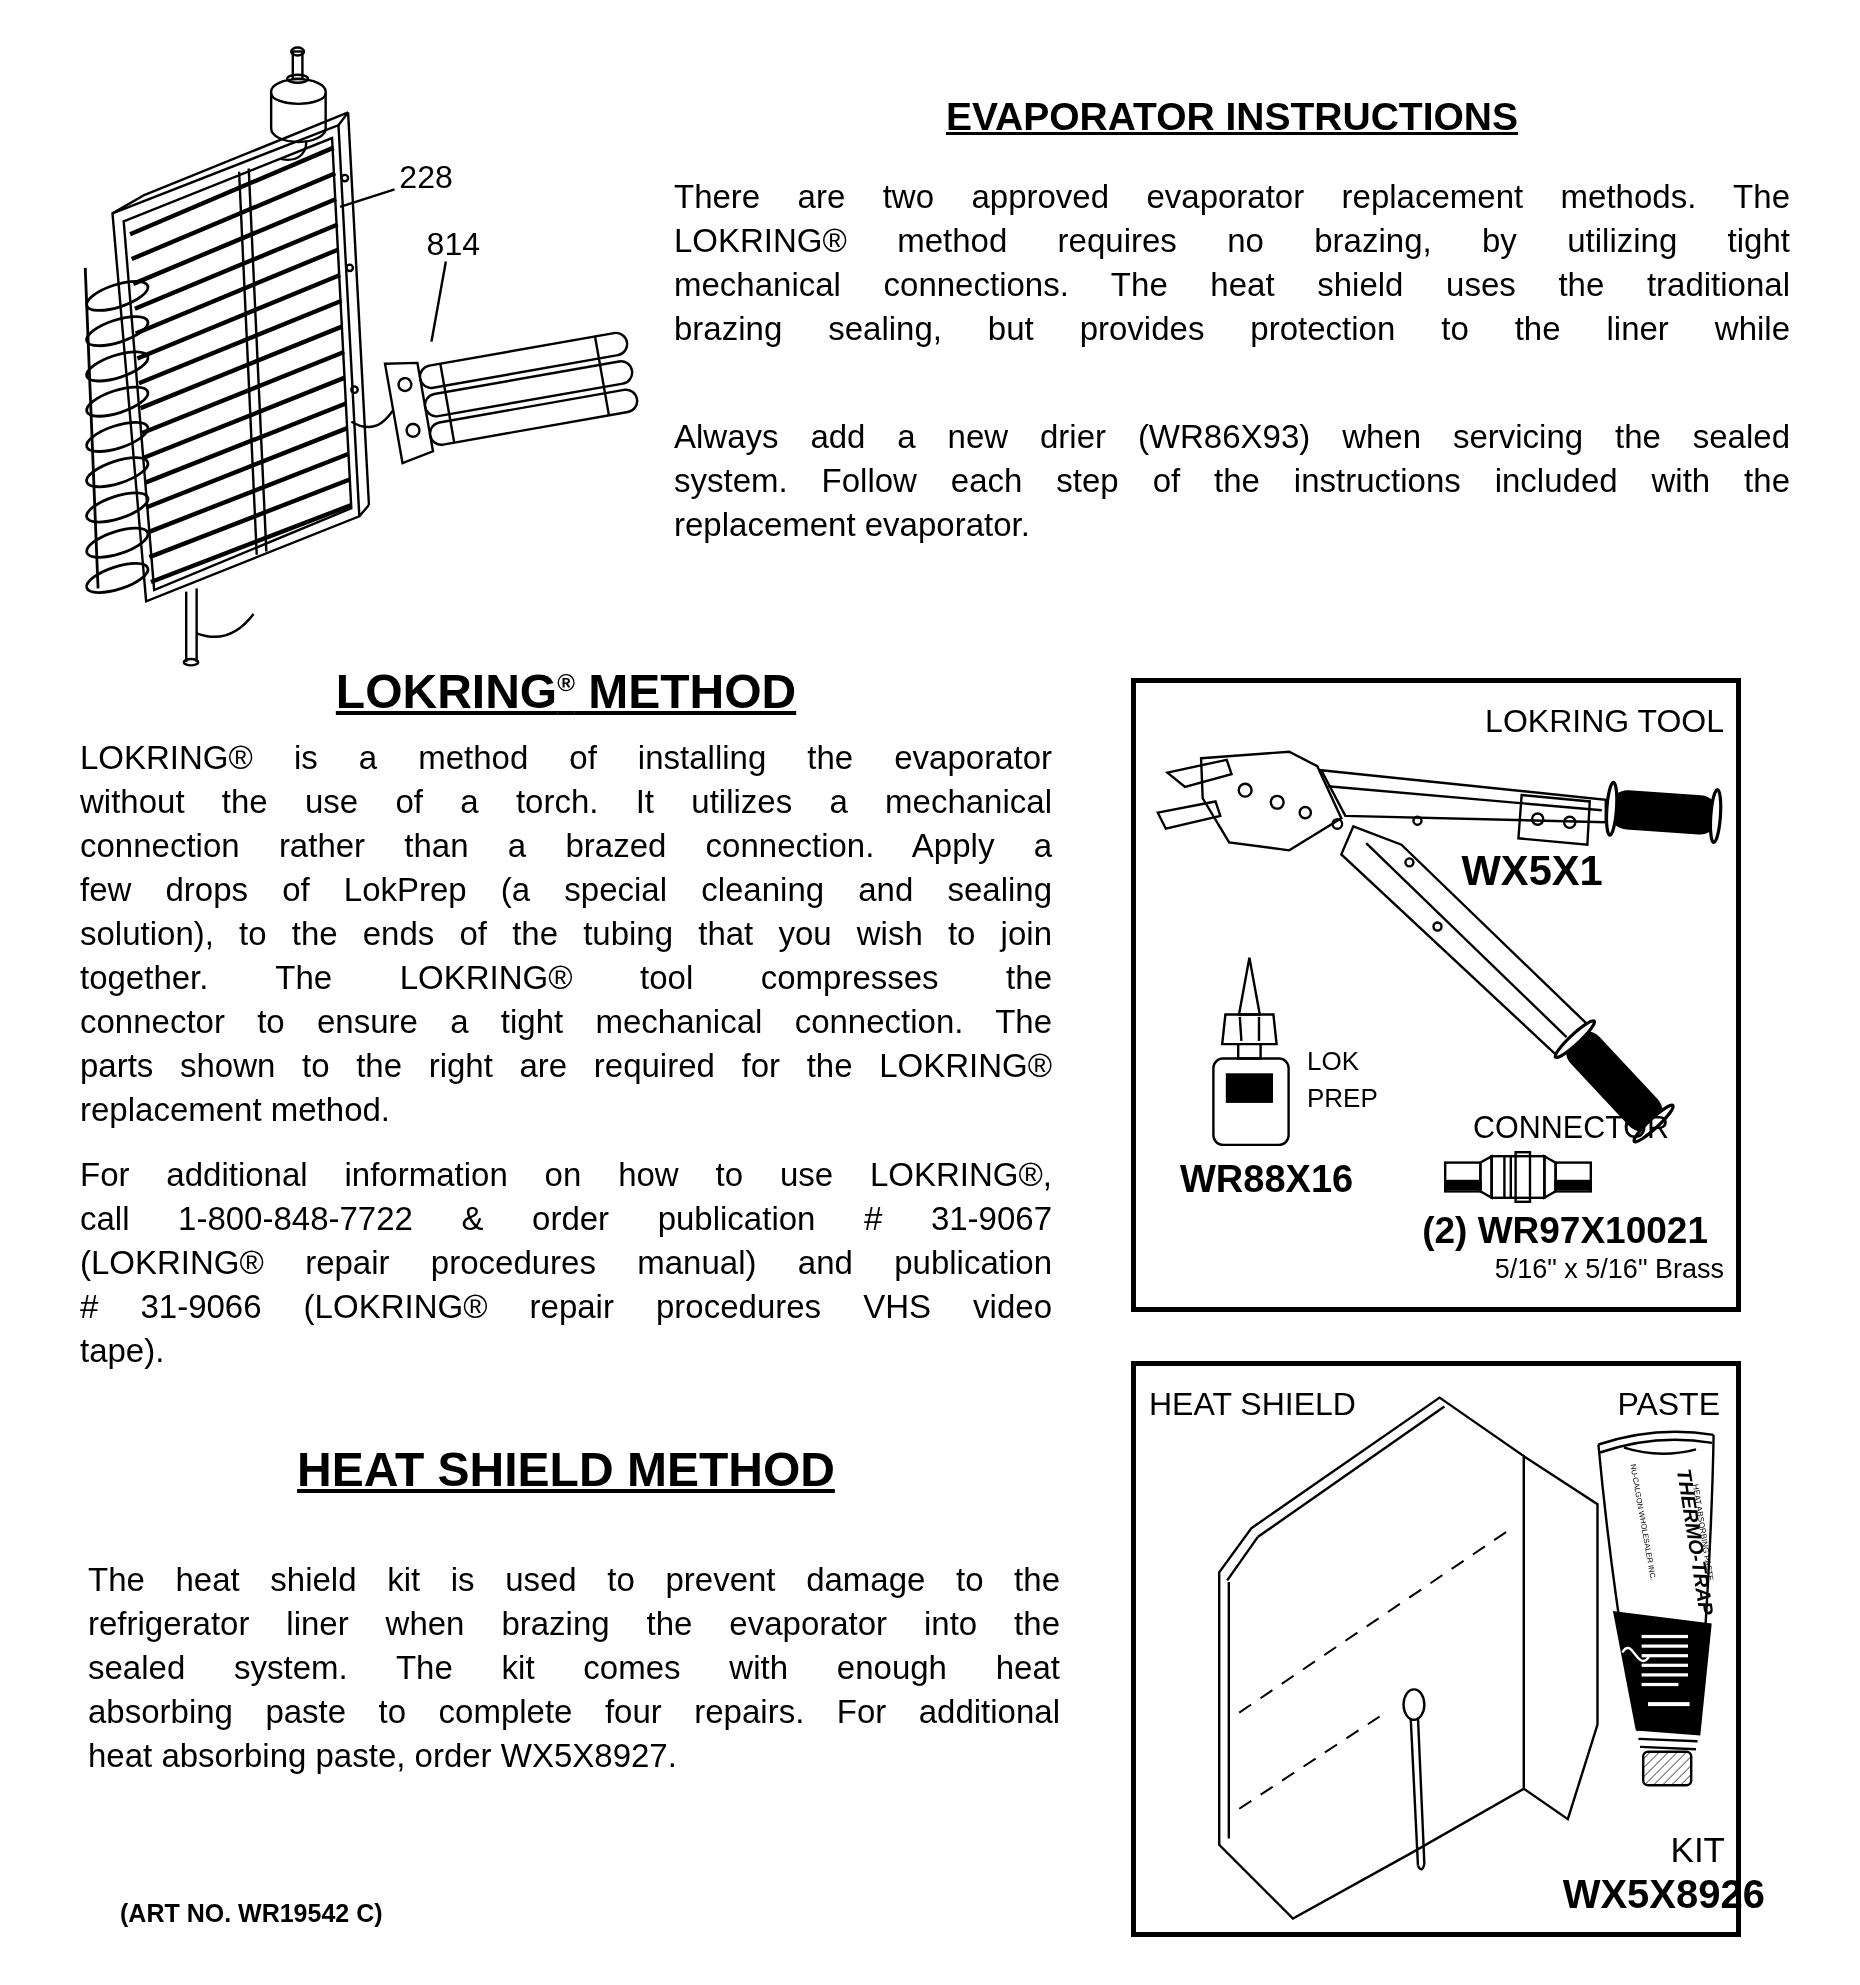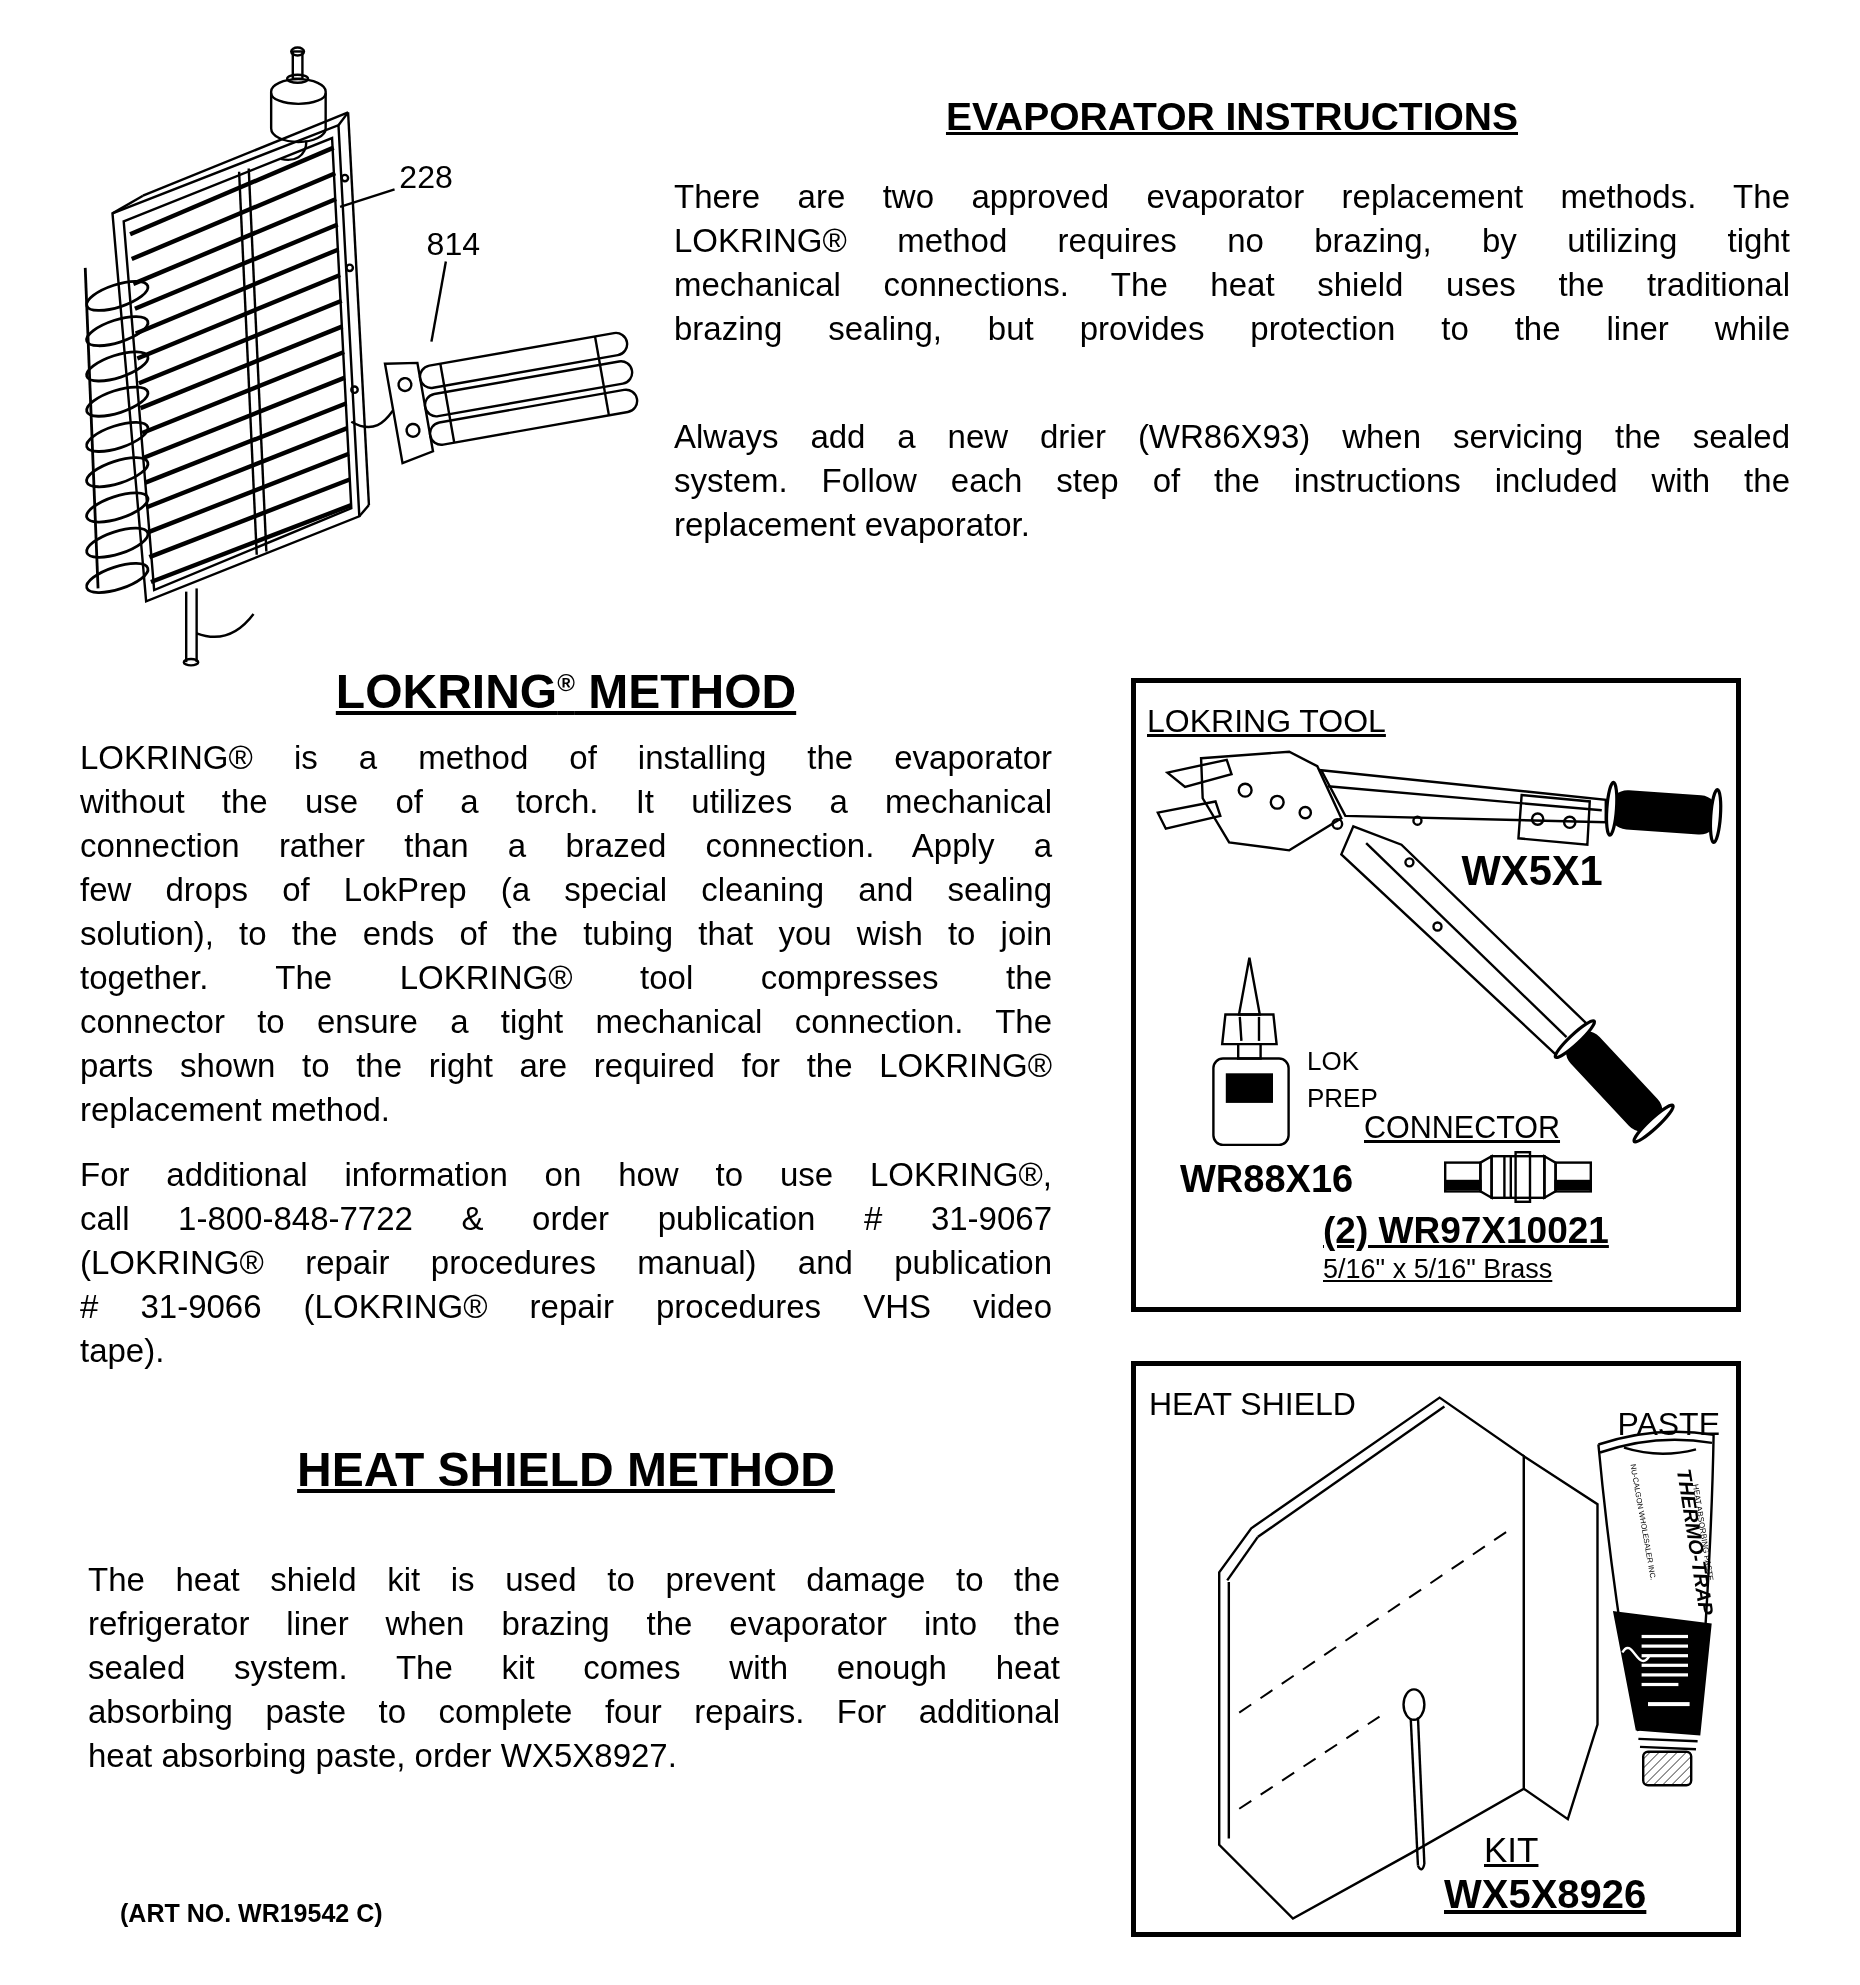--- a/index.html
+++ b/index.html
@@ -4,21 +4,21 @@
 <style>
   html,body{margin:0;padding:0;background:#fff;}
   .page{position:relative;width:1861px;height:1985px;background:#ffffff;
         font-family:"Liberation Sans",sans-serif;color:#000;overflow:hidden;}
   .h1{position:absolute;font-weight:bold;font-size:39px;text-align:center;letter-spacing:0px;text-decoration:underline;}
   .para{position:absolute;font-size:33px;line-height:44px;}
   .ln{text-align:justify;text-align-last:justify;white-space:normal;}
   .ln.last{text-align-last:left;}
   .lbl{position:absolute;font-size:32px;}
   .bold{font-weight:bold;}
-  .center{text-align:left;text-decoration:underline;}
+  .center{text-align:right;}
   .right{text-align:right;}
   .box{position:absolute;border:5.6px solid #000;box-sizing:border-box;background:#fff;}
   .reg{font-size:0.5em;vertical-align:super;}
   .artno{position:absolute;font-size:25px;font-weight:bold;}
   svg{position:absolute;overflow:visible;}
   svg text{font-family:"Liberation Sans",sans-serif;fill:#000;}
   .dwg{fill:none;stroke:#000;stroke-width:3;}
 </style>
 </head>
 <body>
@@ -234,21 +234,21 @@
       <rect x="142" y="40" width="44" height="10" fill="#000"></rect>
     </g>
   </svg>
 
   <div class="lbl bold center" style="left:1323px;top:1210px;width:385px;font-size:37px;">(2) WR97X10021</div>
   <div class="lbl center" style="left:1323px;top:1254px;width:401px;font-size:27px;">5/16" x 5/16" Brass</div>
 
   <div class="box" style="left:1131px;top:1361px;width:610px;height:576px;"></div>
 
   <div class="lbl" style="left:1149px;top:1386px;">HEAT SHIELD</div>
-  <div class="lbl right" style="left:1564px;top:1386px;width:156px;margin-top:20px;">PASTE</div>
+  <div class="lbl right" style="left:1564px;top:1386px;width:156px;">PASTE</div>
 
   <svg style="left:1143px;top:1380px;" width="481" height="553" viewBox="0 0 600 690">
     <g class="dwg">
       <polygon points="475,95 567,155 567,430 530,548 475,510"></polygon>
       <polygon points="370,22 475,95 475,510 335,590 187,672 95,580 95,240 135,185" fill="#fff"></polygon>
       <line x1="143" y1="196" x2="376" y2="33"></line>
       <line x1="105" y1="250" x2="143" y2="196"></line>
       <line x1="107" y1="252" x2="107" y2="572"></line>
       <line x1="120" y1="415" x2="460" y2="185" stroke-dasharray="18 14" stroke-width="2.5"></line>
       <line x1="120" y1="535" x2="295" y2="420" stroke-dasharray="18 14" stroke-width="2.5"></line>

